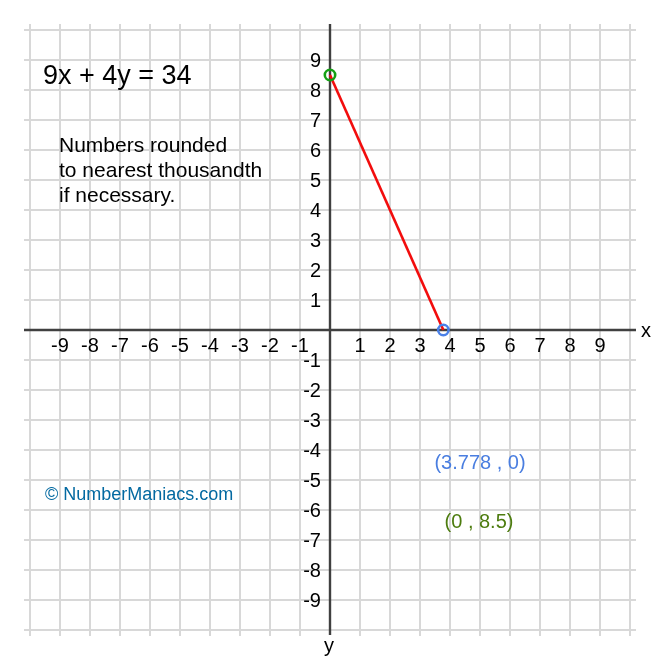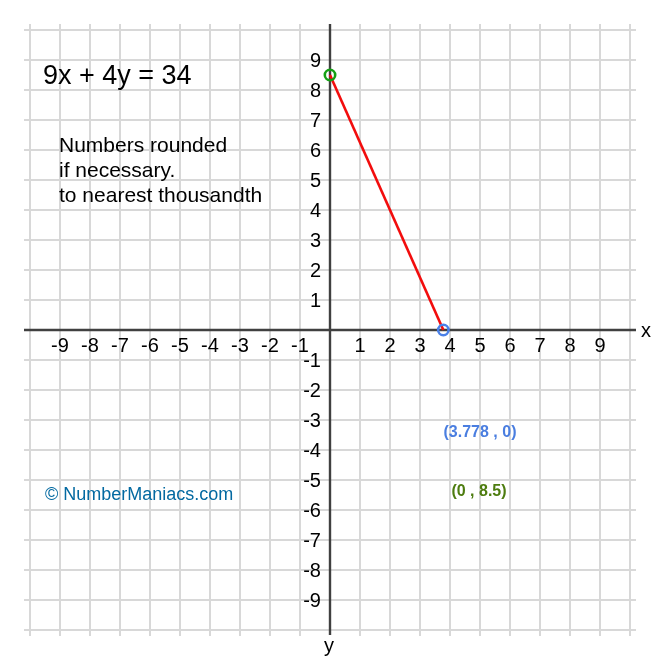--- a/index.html
+++ b/index.html
@@ -19,21 +19,21 @@
   .note{
     position:absolute;left:59px;top:132px;
     font-size:21px;line-height:25px;color:#000;white-space:nowrap;
   }
   .copyright{
     position:absolute;left:45px;top:484px;
     font-size:18px;line-height:20px;color:#0369a1;white-space:nowrap;
   }
   .intercept{
     position:absolute;transform:translate(-50%,-50%);
-    font-size:16px;font-weight:bold;white-space:nowrap;
+    font-size:20px;font-weight:normal;white-space:nowrap;margin-top:30px;
   }
   #xint{left:480px;top:432px;}
   #yint{left:479px;top:491px;}
   .axisletter{
     position:absolute;transform:translate(-50%,-50%);
     font-size:20px;color:#000;
   }
   #xletter{left:646px;top:330px;}
   #yletter{left:329px;top:645px;}
 </style>
@@ -123,22 +123,22 @@
       <text x="321" y="60" dy=".33em" text-anchor="end">9</text>
       <line x1="330" y1="75" x2="443.34000000000003" y2="330" stroke="#f20d0d" stroke-width="2.6"></line>
       <circle cx="330" cy="75" r="5.2" fill="none" stroke="#14a014" stroke-width="2.6"></circle>
       <circle cx="443.34000000000003" cy="330" r="5.2" fill="none" stroke="#4a80e8" stroke-width="2.6"></circle>
     </svg>
 
   <div class="title">9x + 4y = 34</div>
 
   <div class="note">
     <div>Numbers rounded</div>
+    <div>to nearest thousandth</div>
     <div>if necessary.</div>
-    <div>to nearest thousandth</div>
   </div>
 
   <div class="copyright">© NumberManiacs.com</div>
 
   <div class="intercept" id="xint" style="color: rgb(74, 126, 224);">(3.778 , 0)</div>
 
   <div class="intercept" id="yint" style="color: #4d7c0f;">(0 , 8.5)</div>
 
   <div class="axisletter" id="xletter">x</div>
 

